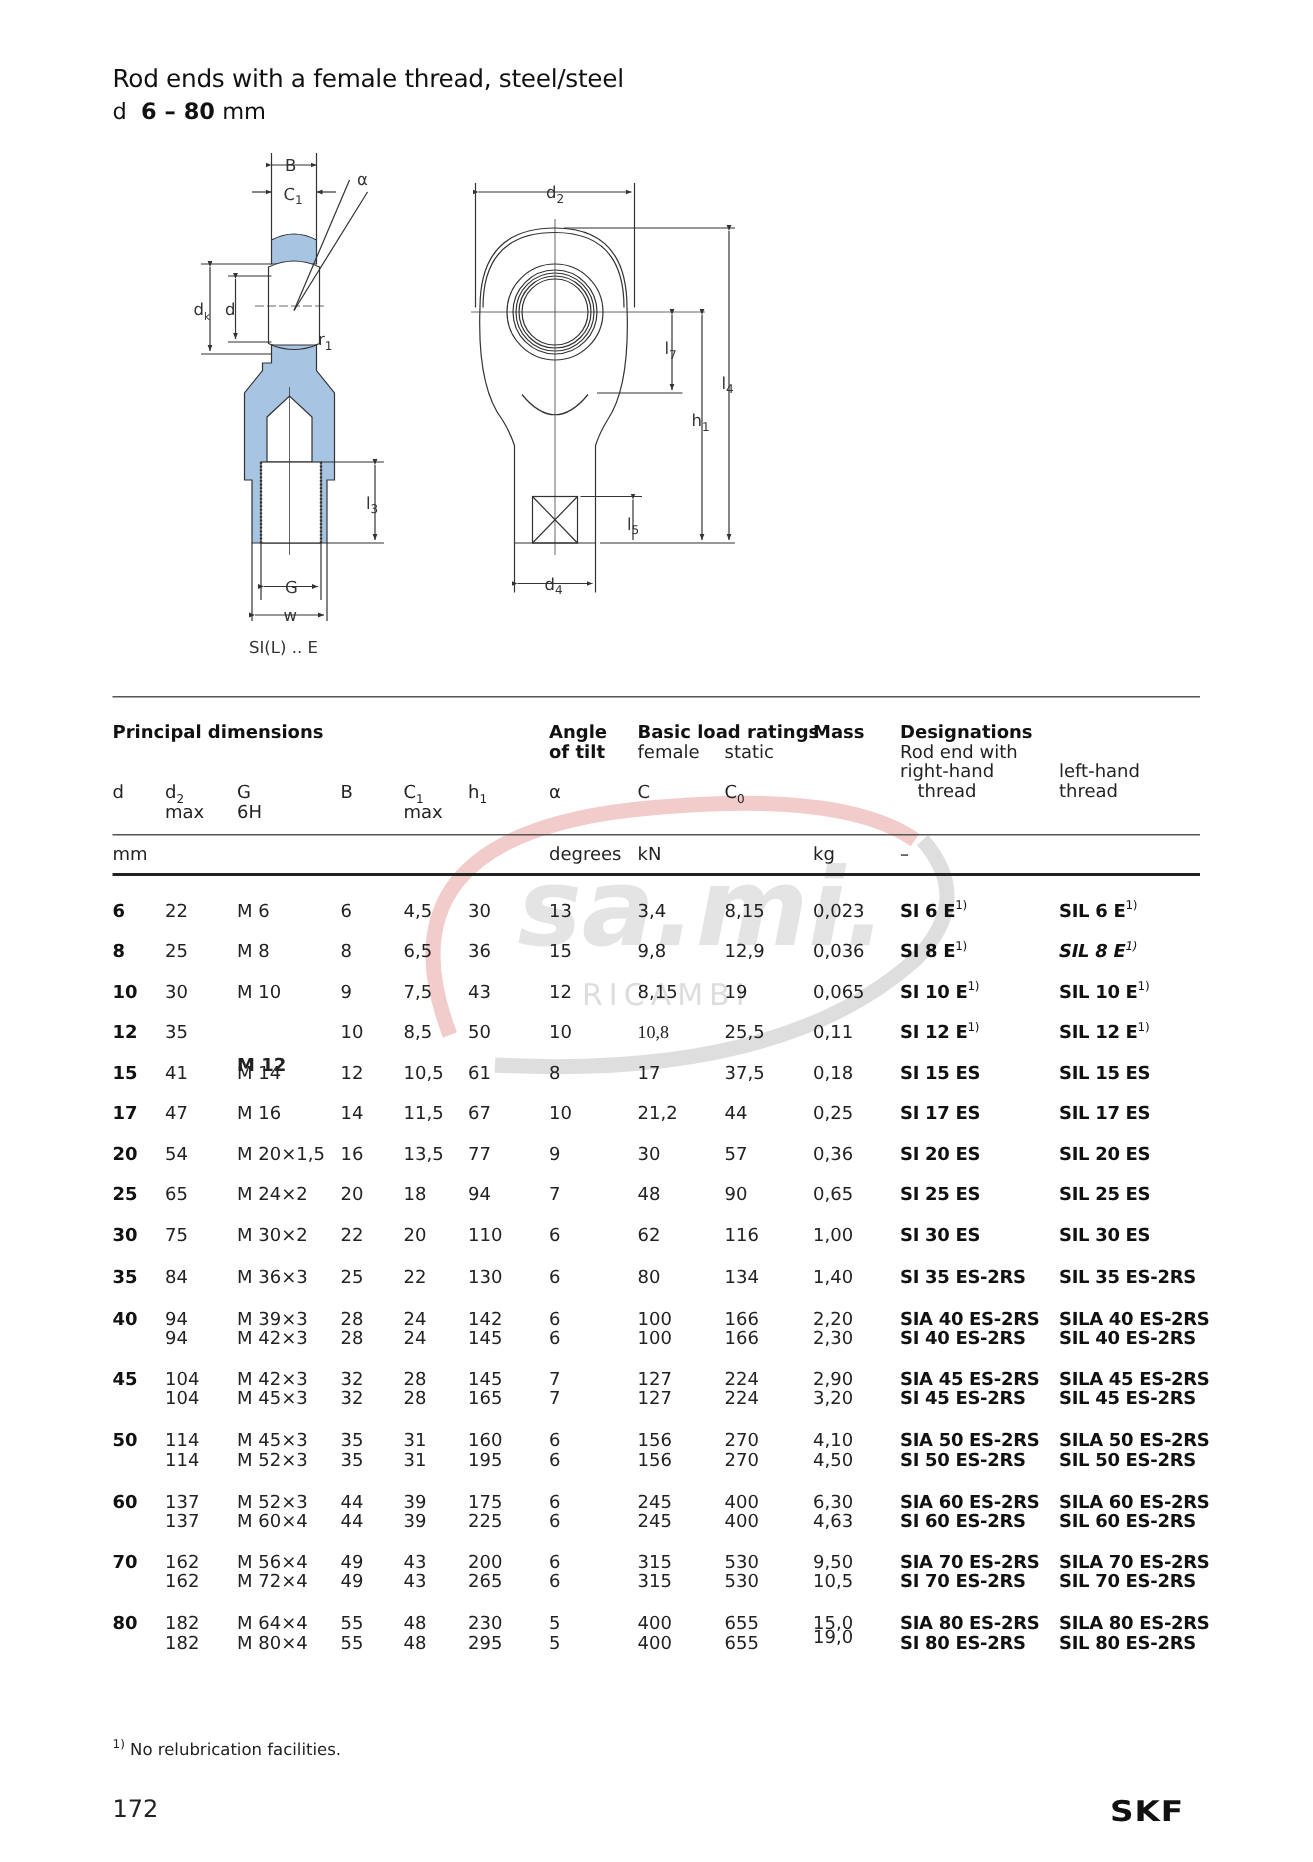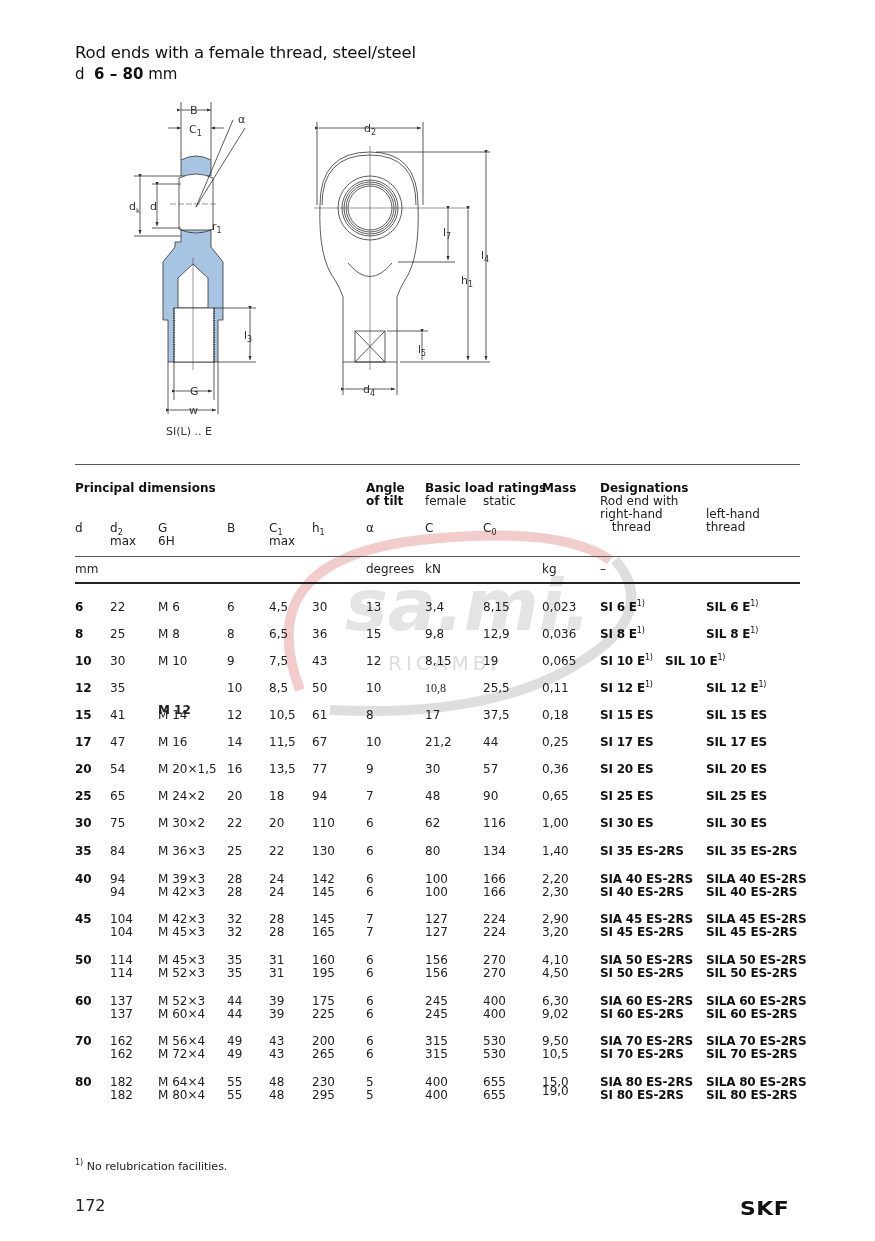--- a/index.html
+++ b/index.html
@@ -198,33 +198,33 @@
     <div class="cell" style="left: 110px; top: 628px;">25</div>
     <div class="cell" style="left: 158px; top: 628px;">M 8</div>
     <div class="cell" style="left: 227px; top: 628px;">8</div>
     <div class="cell" style="left: 269px; top: 628px;">6,5</div>
     <div class="cell" style="left: 312px; top: 628px;">36</div>
     <div class="cell" style="left: 366px; top: 628px;">15</div>
     <div class="cell" style="left: 425px; top: 628px;">9,8</div>
     <div class="cell" style="left: 483px; top: 628px;">12,9</div>
     <div class="cell" style="left: 542px; top: 628px;">0,036</div>
     <div class="cell desig" style="left: 600px; top: 628px;">SI 8 E<sup style="font-weight: normal;">1)</sup></div>
-    <div class="cell desig" style="left: 706px; top: 628px;">SIL 8 E<sup style="font-weight: normal;">1)</sup></div>
+    <div class="cell desig" style="left: 706px; top: 628px; font-style: italic;">SIL 8 E<sup style="font-weight: normal;">1)</sup></div>
     <div class="cell bold" style="left: 75px; top: 655px;">10</div>
     <div class="cell" style="left: 110px; top: 655px;">30</div>
     <div class="cell" style="left: 158px; top: 655px;">M 10</div>
     <div class="cell" style="left: 227px; top: 655px;">9</div>
     <div class="cell" style="left: 269px; top: 655px;">7,5</div>
     <div class="cell" style="left: 312px; top: 655px;">43</div>
     <div class="cell" style="left: 366px; top: 655px;">12</div>
     <div class="cell" style="left: 425px; top: 655px;">8,15</div>
     <div class="cell" style="left: 483px; top: 655px;">19</div>
     <div class="cell" style="left: 542px; top: 655px;">0,065</div>
     <div class="cell desig" style="left: 600px; top: 655px;">SI 10 E<sup style="font-weight: normal;">1)</sup></div>
-    <div class="cell desig" style="left: 665px; top: 655px; text-align: right;">SIL 10 E<sup style="font-weight: normal;">1)</sup></div>
+    <div class="cell desig" style="left: 706px; top: 655px; text-align: right;">SIL 10 E<sup style="font-weight: normal;">1)</sup></div>
     <div class="cell bold" style="left: 75px; top: 682px;">12</div>
     <div class="cell" style="left: 110px; top: 682px;">35</div>
     <div class="cell" style="left: 158px; top: 704px; font-weight: bold;">M 12</div>
     <div class="cell" style="left: 227px; top: 682px;">10</div>
     <div class="cell" style="left: 269px; top: 682px;">8,5</div>
     <div class="cell" style="left: 312px; top: 682px;">50</div>
     <div class="cell" style="left: 366px; top: 682px;">10</div>
     <div class="cell" style="left: 425px; top: 682px; font-family: Liberation Serif, serif;">10,8</div>
     <div class="cell" style="left: 483px; top: 682px;">25,5</div>
     <div class="cell" style="left: 542px; top: 682px;">0,11</div>
@@ -384,21 +384,21 @@
     <div class="cell desig" style="left: 600px; top: 995px;">SIA 60 ES-2RS</div>
     <div class="cell desig" style="left: 706px; top: 995px;">SILA 60 ES-2RS</div>
     <div class="cell" style="left: 110px; top: 1008px;">137</div>
     <div class="cell" style="left: 158px; top: 1008px;">M 60×4</div>
     <div class="cell" style="left: 227px; top: 1008px;">44</div>
     <div class="cell" style="left: 269px; top: 1008px;">39</div>
     <div class="cell" style="left: 312px; top: 1008px;">225</div>
     <div class="cell" style="left: 366px; top: 1008px;">6</div>
     <div class="cell" style="left: 425px; top: 1008px;">245</div>
     <div class="cell" style="left: 483px; top: 1008px;">400</div>
-    <div class="cell" style="left: 542px; top: 1008px;">9,02</div>
+    <div class="cell" style="left: 542px; top: 1008px;">4,63</div>
     <div class="cell desig" style="left: 600px; top: 1008px;">SI 60 ES-2RS</div>
     <div class="cell desig" style="left: 706px; top: 1008px;">SIL 60 ES-2RS</div>
     <div class="cell bold" style="left: 75px; top: 1035px;">70</div>
     <div class="cell" style="left: 110px; top: 1035px;">162</div>
     <div class="cell" style="left: 158px; top: 1035px;">M 56×4</div>
     <div class="cell" style="left: 227px; top: 1035px;">49</div>
     <div class="cell" style="left: 269px; top: 1035px;">43</div>
     <div class="cell" style="left: 312px; top: 1035px;">200</div>
     <div class="cell" style="left: 366px; top: 1035px;">6</div>
     <div class="cell" style="left: 425px; top: 1035px;">315</div>

